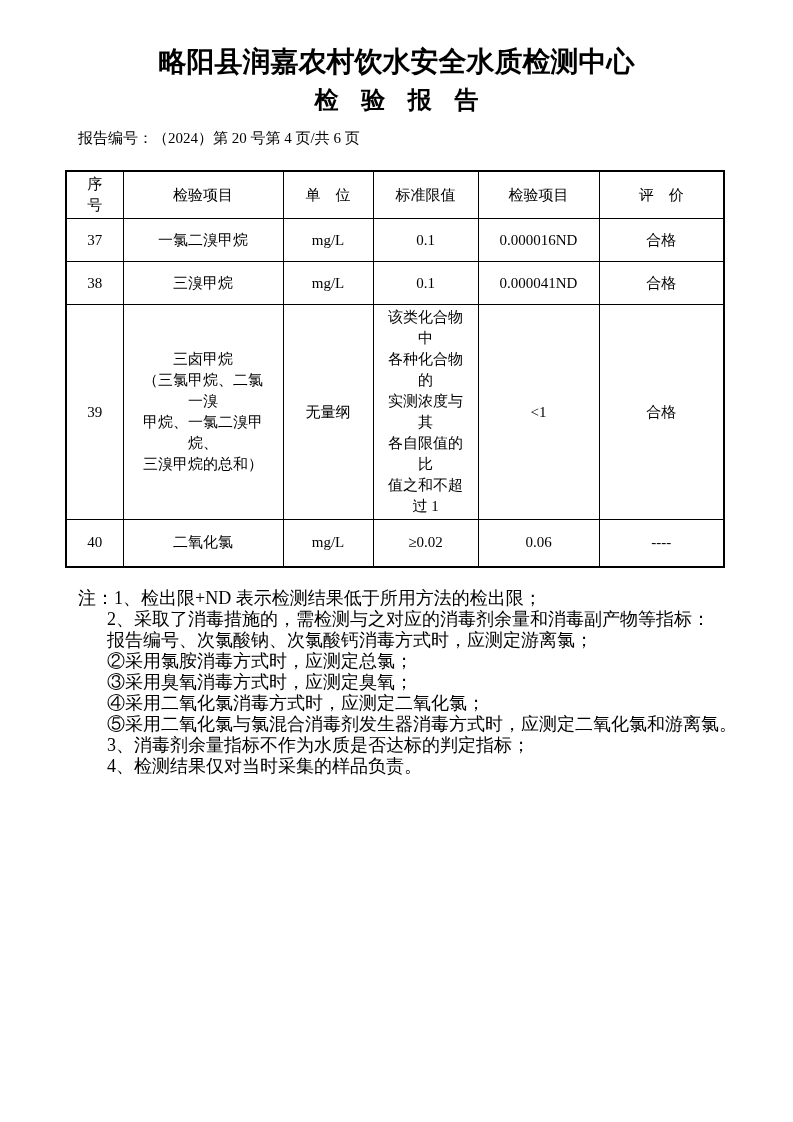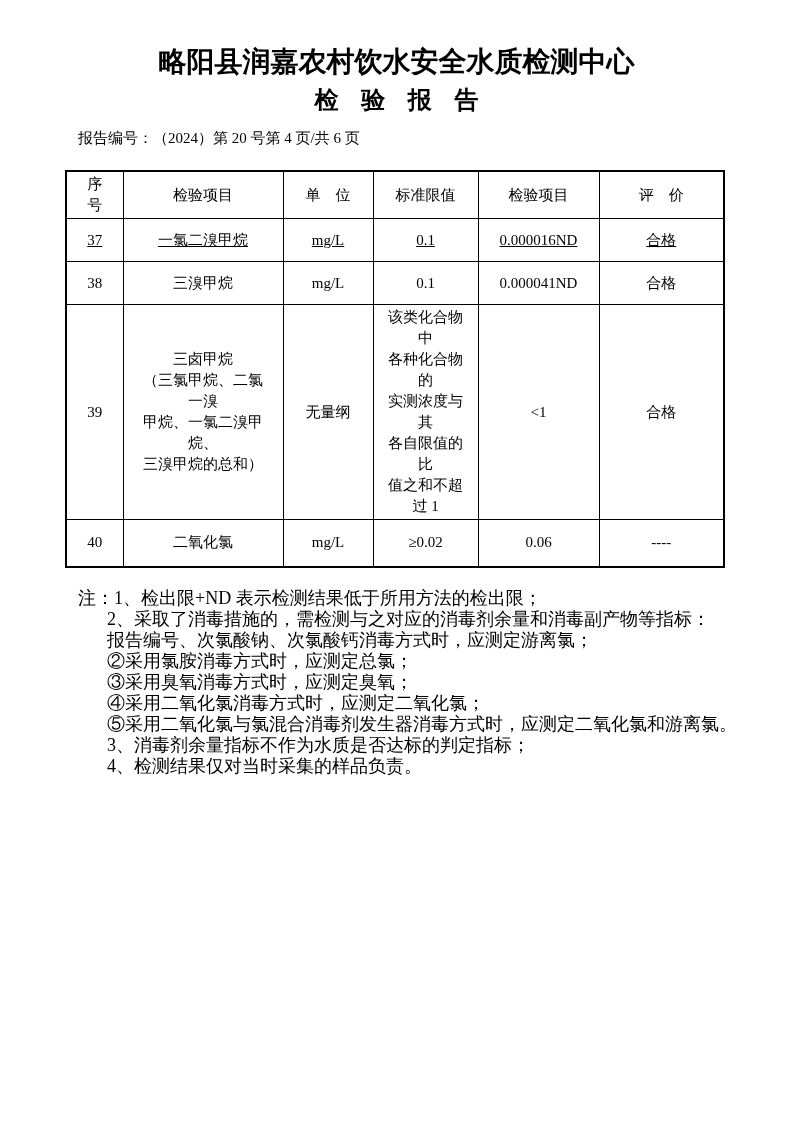--- a/index.html
+++ b/index.html
@@ -56,21 +56,21 @@
     font-weight:normal;
     text-align:center;
     vertical-align:middle;
     font-size:15px;
     line-height:21px;
     white-space:pre-line;
     padding:2px 13px;
     overflow:hidden;
   }
   tr.hdr { height:42px; }
-  tr.r0  { height:43px;text-decoration:underline; }
+  tr.r0  { height:43px; }
   tr.r1  { height:43px; }
   tr.r2  { height:102px; }
   tr.r3  { height:47px; }
   .notes {
     margin:20px 40px 0 78px;
     font-size:18px;
     line-height:21px;
   }
   .note-line { padding-left:29px; }
   .note-line.first { padding-left:0; }

